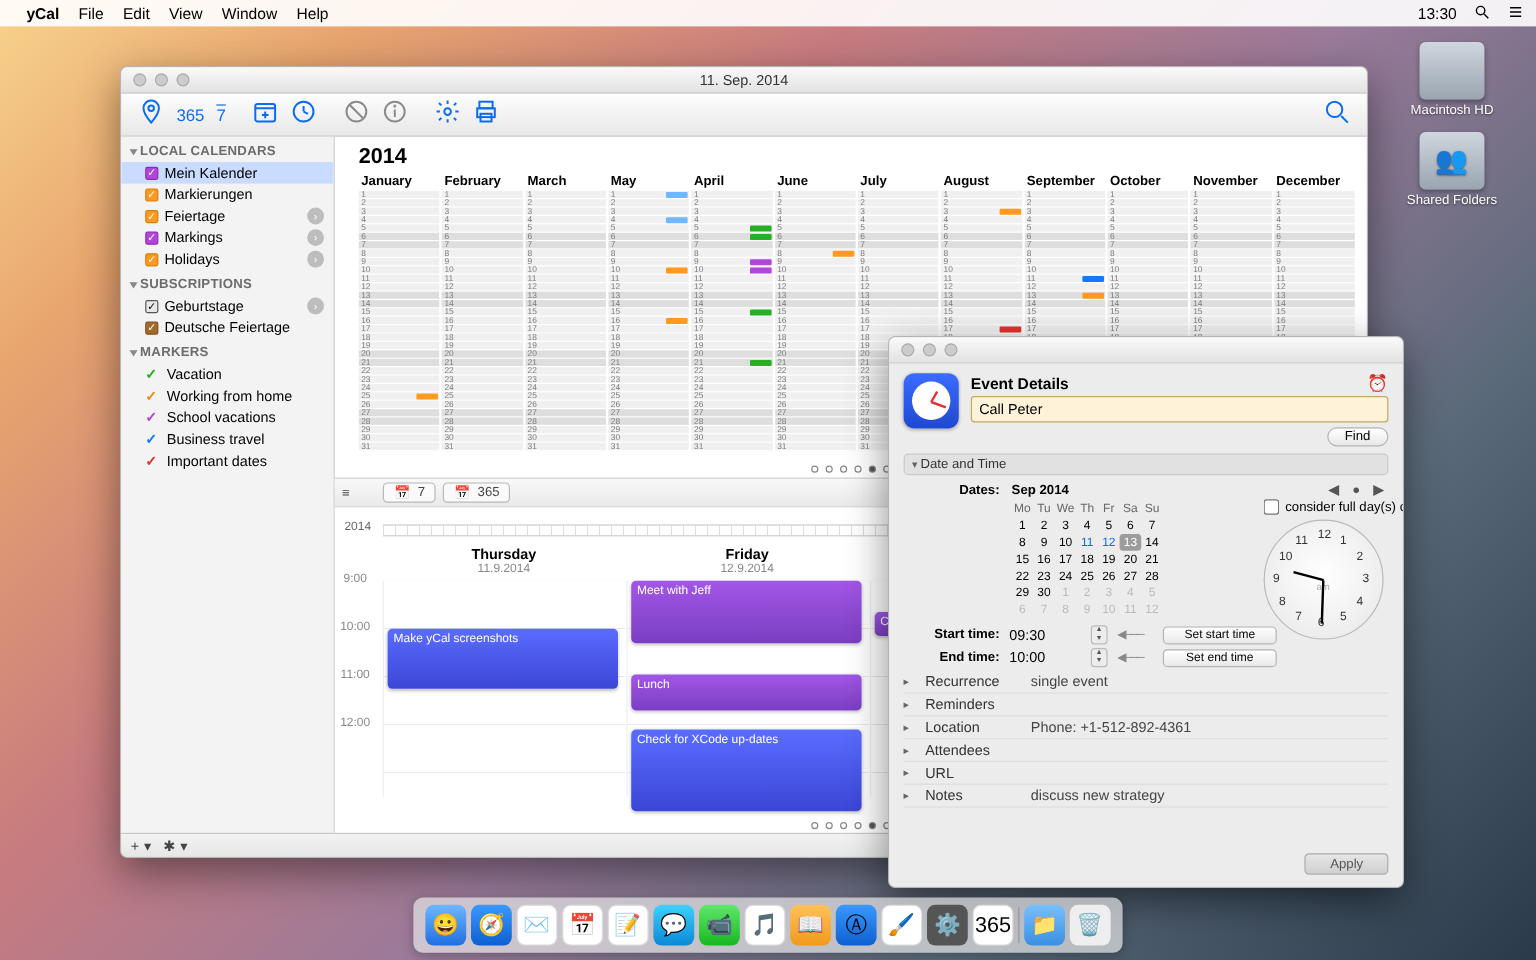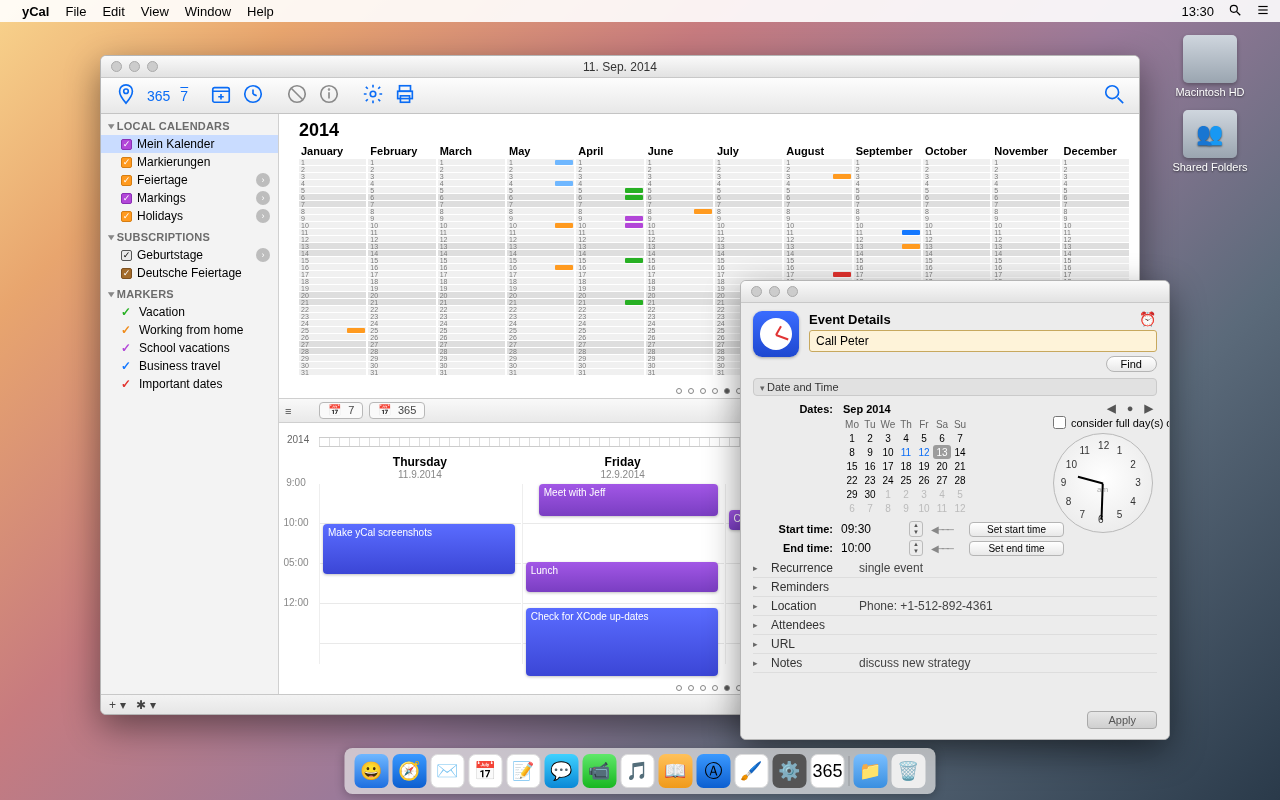--- a/index.html
+++ b/index.html
@@ -1525,36 +1525,36 @@
         <span style="width:16px"></span>
         <span class="seg">📅<span>7</span></span>
         <span class="seg">📅<span>365</span></span>
       </div>
       <div class="week-view">
         <div class="ruler"></div>
         <div class="rlabel">2014</div>
         <div class="hours" id="hours">
             <div>9:00</div>
             <div>10:00</div>
-            <div>05:00</div>
+            <div>11:00</div>
             <div>12:00</div>
           </div>
         <div class="cols" id="cols">
             <div class="col">
               <h4>Thursday</h4>
               <div class="dt">11.9.2014</div>
               <div class="grid">
                 <div class="evt blue" style="top:40px;left:3px;right:6px;height:50px">Make yCal screenshots</div>
               </div>
             </div>
             <div class="col">
               <h4>Friday</h4>
               <div class="dt">12.9.2014</div>
               <div class="grid">
-                <div class="evt purple" style="top:0px;left:16px;right:6px;height:32px">Meet with Jeff</div>
+                <div class="evt purple" style="top:0px;left:3px;right:6px;height:52px">Meet with Jeff</div>
                 <div class="evt purple" style="top:78px;left:3px;right:6px;height:30px">Lunch</div>
                 <div class="evt blue" style="top:124px;left:3px;right:6px;height:68px">Check for XCode up-dates</div>
               </div>
             </div>
             <div class="col">
               <h4>Saturday</h4>
               <div class="dt">13.9.2014</div>
               <div class="grid">
                 <div class="evt purple" style="top:26px;left:3px;right:6px;height:20px">Call Peter</div>
               </div>

